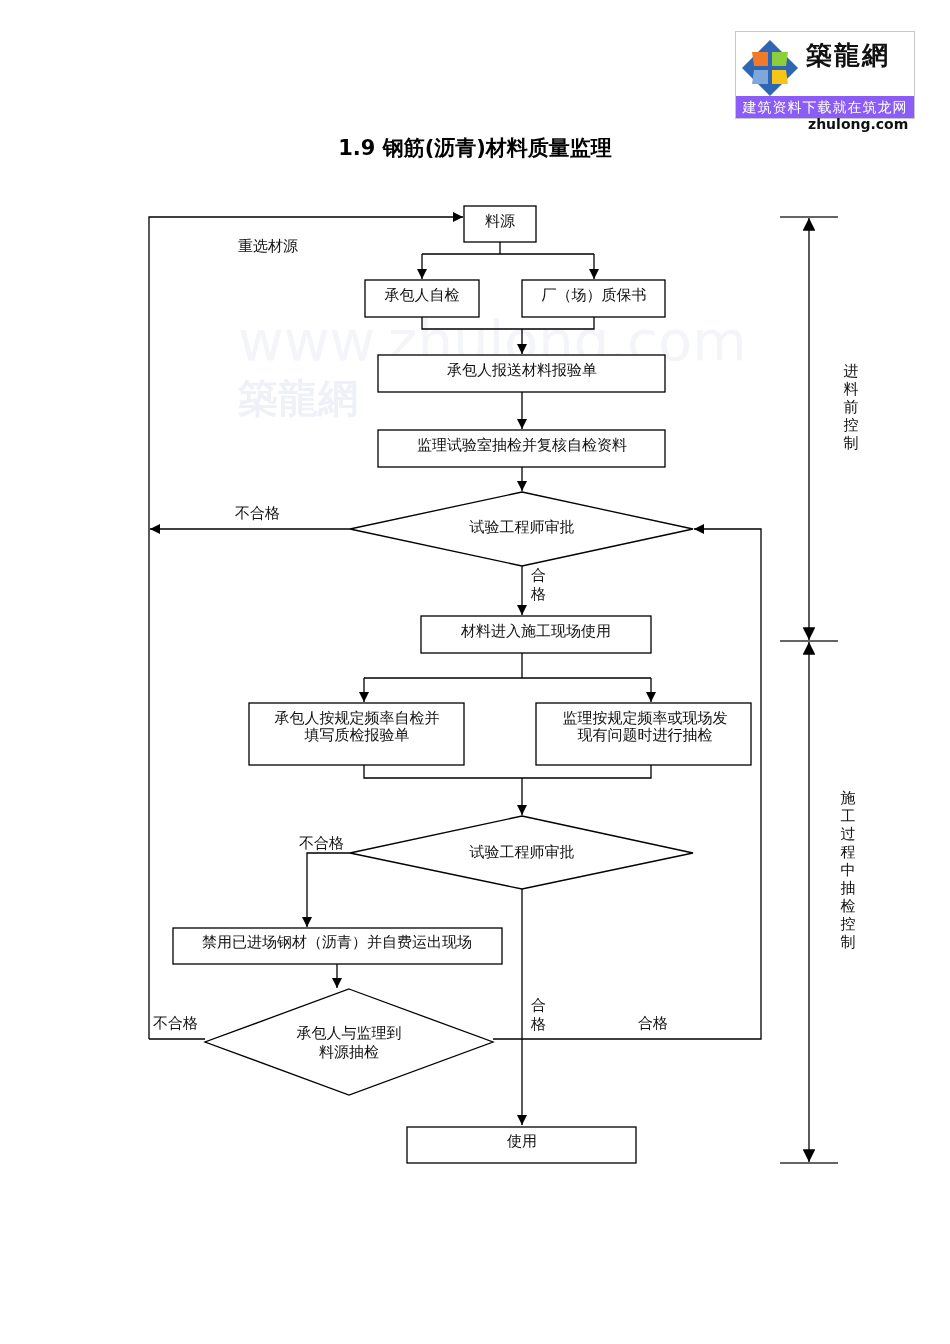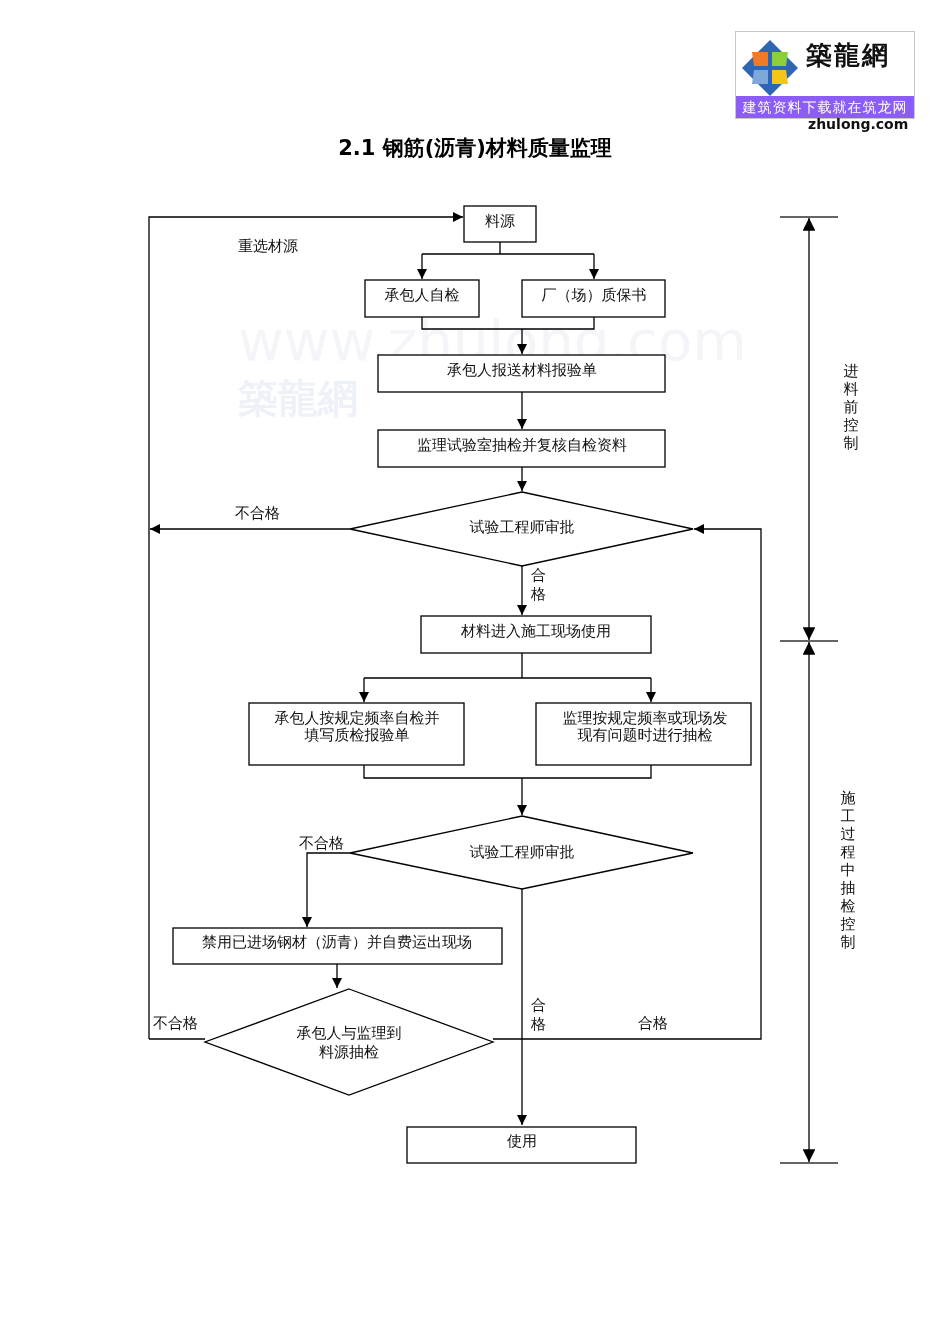--- a/index.html
+++ b/index.html
@@ -34,21 +34,21 @@
     <polygon points="12,14 28,14 28,28 14,28" fill="#f07a28"></polygon>
     <polygon points="32,14 48,14 46,28 32,28" fill="#8ccf3a"></polygon>
     <polygon points="14,32 28,32 28,46 12,46" fill="#7fa7d9"></polygon>
     <polygon points="32,32 46,32 48,46 32,46" fill="#f5c518"></polygon>
   </svg>
   <div class="cn">築龍網</div>
   <div class="en">zhulong.com</div>
   <div class="banner">建筑资料下载就在筑龙网</div>
 </div>
 
-<div id="title">2.1  钢筋(沥青)材料质量监理</div>
+<div id="title">1.9  钢筋(沥青)材料质量监理</div>
 
 <svg id="flow" width="950" height="1344">
   <defs>
     <marker id="ah" viewBox="0 0 10 10" refX="10" refY="5" markerWidth="8" markerHeight="8" orient="auto-start-reverse">
       <path d="M0,0 L10,5 L0,10 z" fill="#000"></path>
     </marker>
   </defs>
 
   <text class="wm" x="238" y="360">www.zhulong.com</text>
   <text class="wm2" x="238" y="412">築龍網</text>

